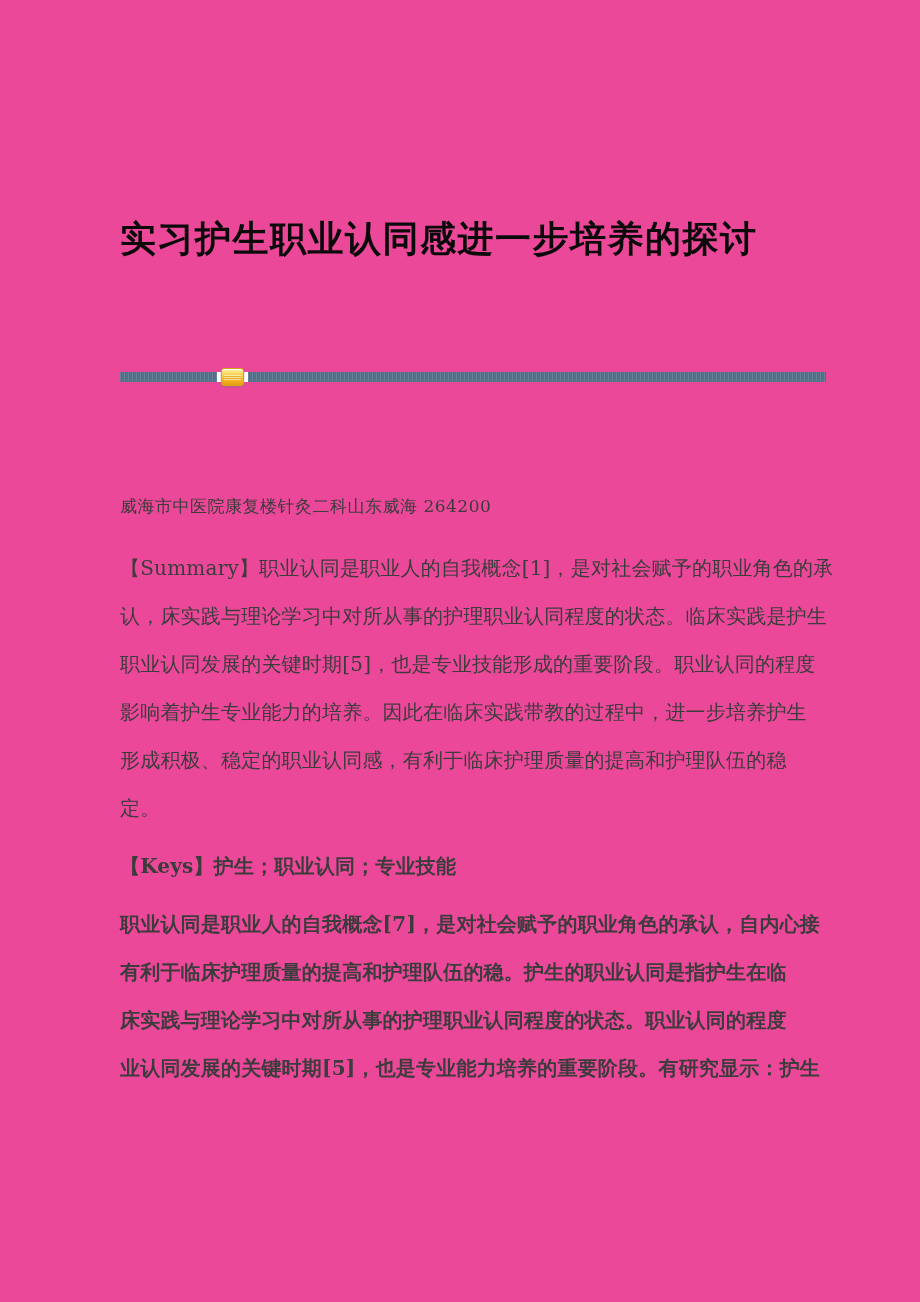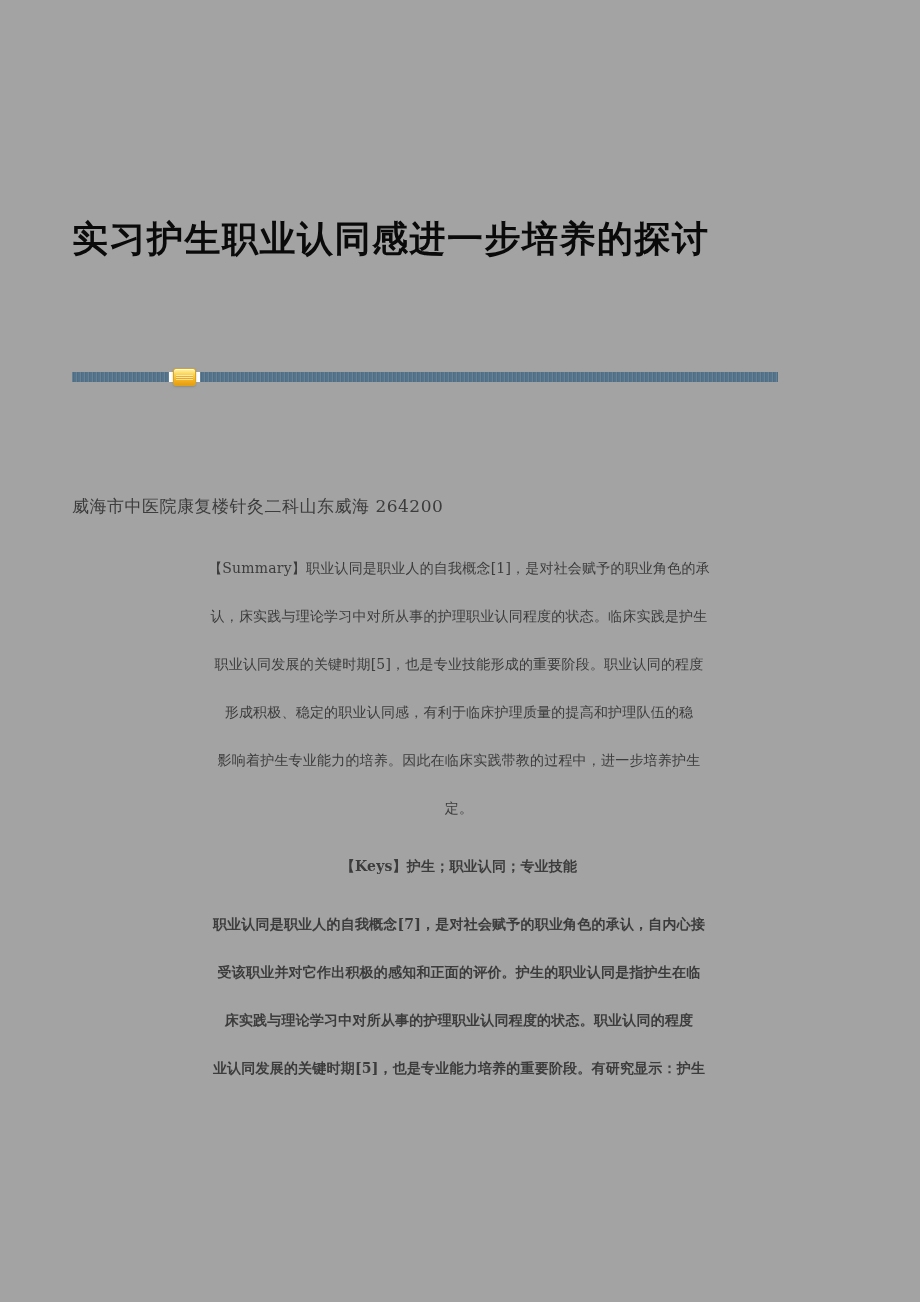--- a/index.html
+++ b/index.html
@@ -4,26 +4,26 @@
 <style>
   html, body {
     margin: 0;
     padding: 0;
     background: #ffffff;
   }
   .page {
     position: relative;
     width: 920px;
     height: 1302px;
-    background: #a3a3a3;
+    background: #ec4899;
     overflow: hidden;
     font-family: "DejaVu Serif", "Liberation Serif", serif;
     color: #3c3c3c;
     box-sizing: border-box;
-    padding: 0 74px 0 72px;
+    padding: 0 74px 0 120px;
   }
   .doc-title {
     margin: 212px 0 0 0;
     font-size: 36px;
     line-height: 52px;
     font-weight: bold;
     color: #0a0a0a;
     letter-spacing: 1.5px;
     font-family: "DejaVu Serif", "Liberation Serif", serif;
   }
@@ -61,25 +61,24 @@
       rgba(255,255,255,0.55) 0 1px, rgba(210,150,20,0.45) 1px 2px);
   }
   .affiliation {
     margin-top: 108px;
     font-size: 17px;
     line-height: 24px;
     color: #3c3c3c;
     letter-spacing: 0.5px;
   }
   .para {
-    font-size: 14px;
+    font-size: 20px;
     line-height: 48px;
     color: #3c3c3c;
     letter-spacing: 0.2px;
-    text-align: center;
   }
   .para-summary { margin-top: 26px; }
   .para-keys, .para-code, .para-body { margin-top: 10px; font-weight: bold; }
   .para div { white-space: pre; }
 </style>
 </head>
 <body>
 
 <div class="page">
 
@@ -92,28 +91,28 @@
     <div class="bar-gap"></div>
     <div class="bar-seg bar-right"></div>
   </div>
 
   <div class="affiliation">威海市中医院康复楼针灸二科山东威海 264200</div>
 
   <div class="para para-summary">
     <div>【Summary】职业认同是职业人的自我概念[1]，是对社会赋予的职业角色的承</div>
     <div>认，床实践与理论学习中对所从事的护理职业认同程度的状态。临床实践是护生</div>
     <div>职业认同发展的关键时期[5]，也是专业技能形成的重要阶段。职业认同的程度</div>
+    <div>影响着护生专业能力的培养。因此在临床实践带教的过程中，进一步培养护生</div>
     <div>形成积极、稳定的职业认同感，有利于临床护理质量的提高和护理队伍的稳</div>
-    <div>影响着护生专业能力的培养。因此在临床实践带教的过程中，进一步培养护生</div>
     <div>定。</div>
   </div>
 
   <div class="para para-keys">【Keys】护生；职业认同；专业技能</div>
 
 
   <div class="para para-body">
     <div>职业认同是职业人的自我概念[7]，是对社会赋予的职业角色的承认，自内心接</div>
-    <div>受该职业并对它作出积极的感知和正面的评价。护生的职业认同是指护生在临</div>
+    <div>有利于临床护理质量的提高和护理队伍的稳。护生的职业认同是指护生在临</div>
     <div>床实践与理论学习中对所从事的护理职业认同程度的状态。职业认同的程度</div>
     <div>业认同发展的关键时期[5]，也是专业能力培养的重要阶段。有研究显示：护生</div>
   </div>
 
 </div>
 
 </body></html>

